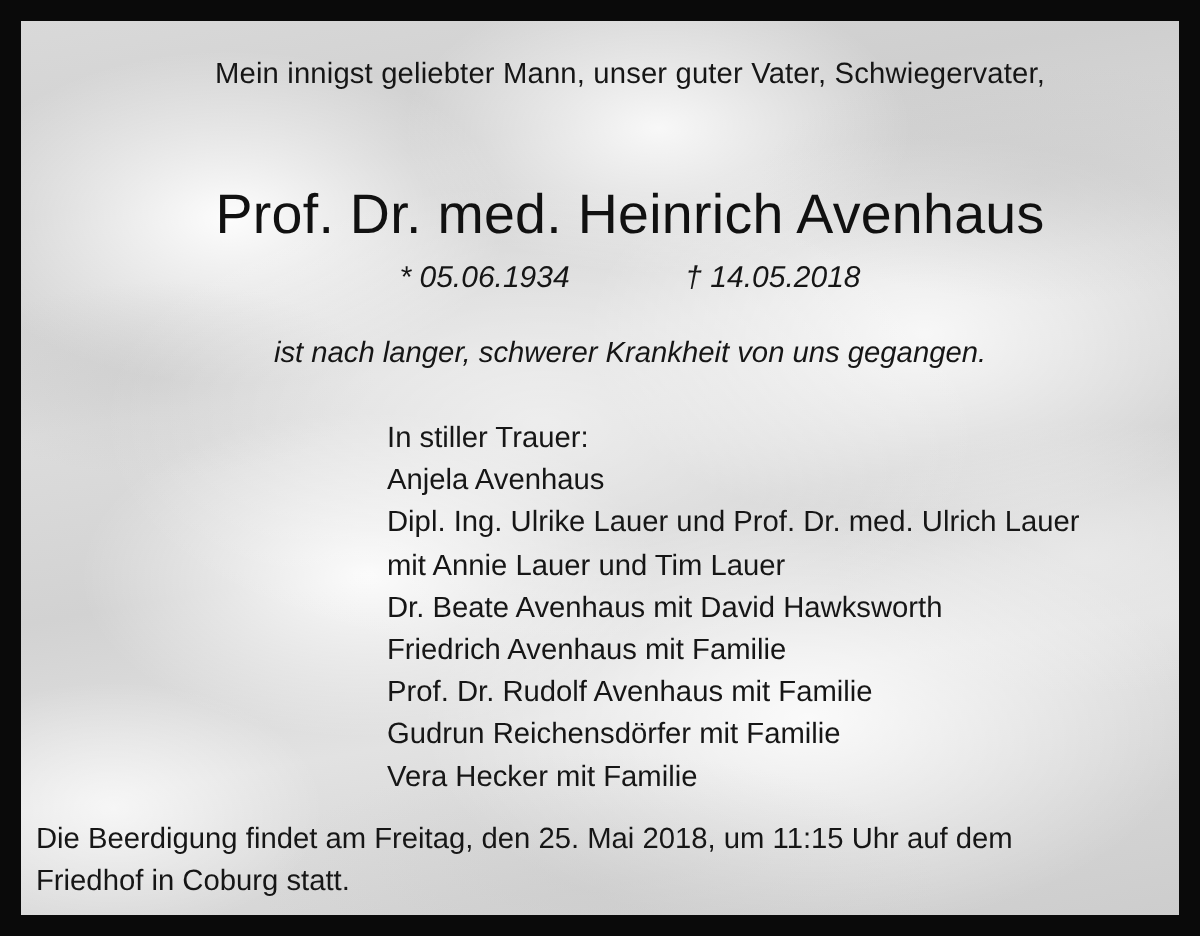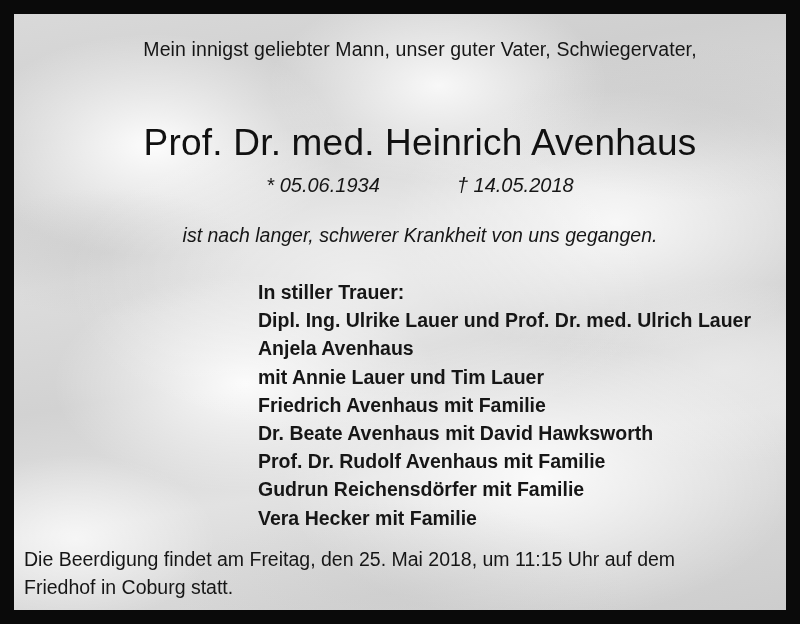--- a/index.html
+++ b/index.html
@@ -112,21 +112,20 @@
     font-style: italic;
   }
 
   .mourners {
     position: absolute;
     top: 264px;
     left: 244px;
     font-size: 19.5px;
     line-height: 28.2px;
     text-align: left;
-    font-weight: bold;
   }
   .mourners .line { display: block; white-space: nowrap; }
 
   .funeral {
     position: absolute;
     top: 531px;
     left: 10px;
     right: 20px;
     font-size: 19.5px;
     line-height: 28px;
@@ -151,25 +150,25 @@
       <div class="dates">
         <span class="birth">* 05.06.1934</span>
         <span class="gap"></span>
         <span class="death">† 14.05.2018</span>
       </div>
 
       <div class="passage">ist nach langer, schwerer Krankheit von uns gegangen.</div>
 
       <div class="mourners">
         <span class="line">In stiller Trauer:</span>
+        <span class="line">Anjela Avenhaus</span>
         <span class="line">Dipl. Ing. Ulrike Lauer und Prof. Dr. med. Ulrich Lauer</span>
-        <span class="line">Anjela Avenhaus</span>
         <span class="line">mit Annie Lauer und Tim Lauer</span>
+        <span class="line">Dr. Beate Avenhaus mit David Hawksworth</span>
         <span class="line">Friedrich Avenhaus mit Familie</span>
-        <span class="line">Dr. Beate Avenhaus mit David Hawksworth</span>
         <span class="line">Prof. Dr. Rudolf Avenhaus mit Familie</span>
         <span class="line">Gudrun Reichensdörfer mit Familie</span>
         <span class="line">Vera Hecker mit Familie</span>
       </div>
 
       <div class="funeral">
         <span class="line">Die Beerdigung findet am Freitag, den 25. Mai 2018, um 11:15 Uhr auf dem</span>
         <span class="line">Friedhof in Coburg statt.</span>
       </div>
 

